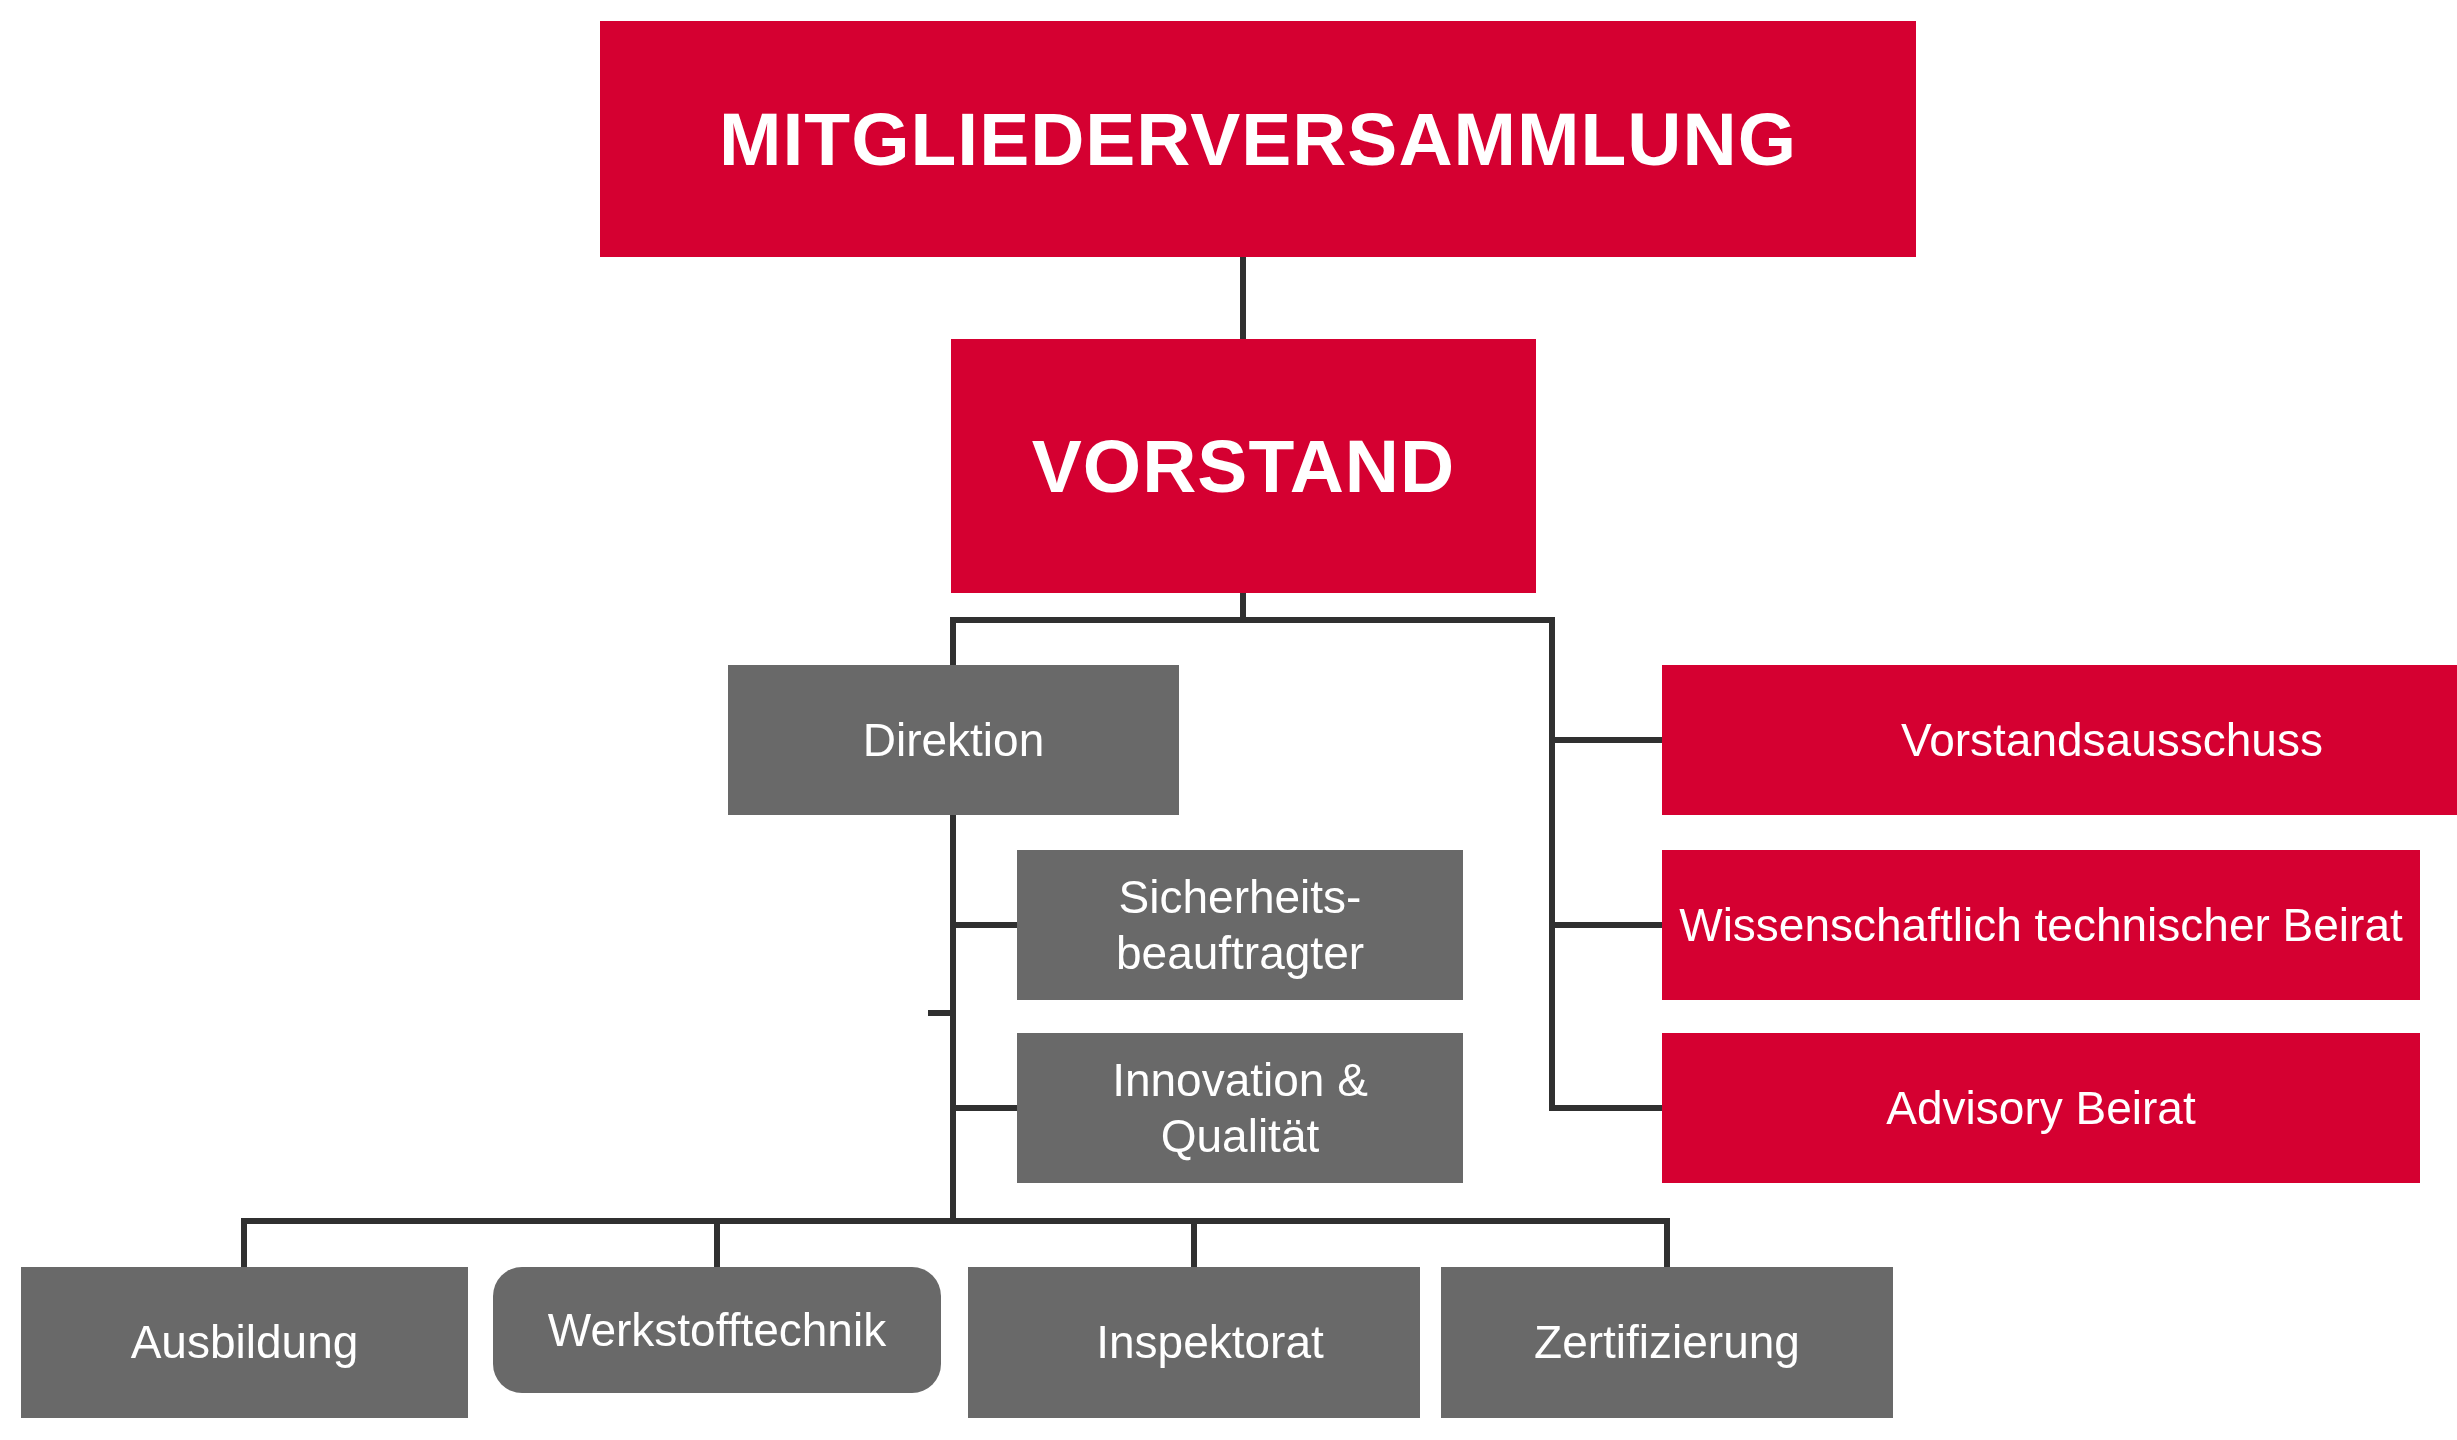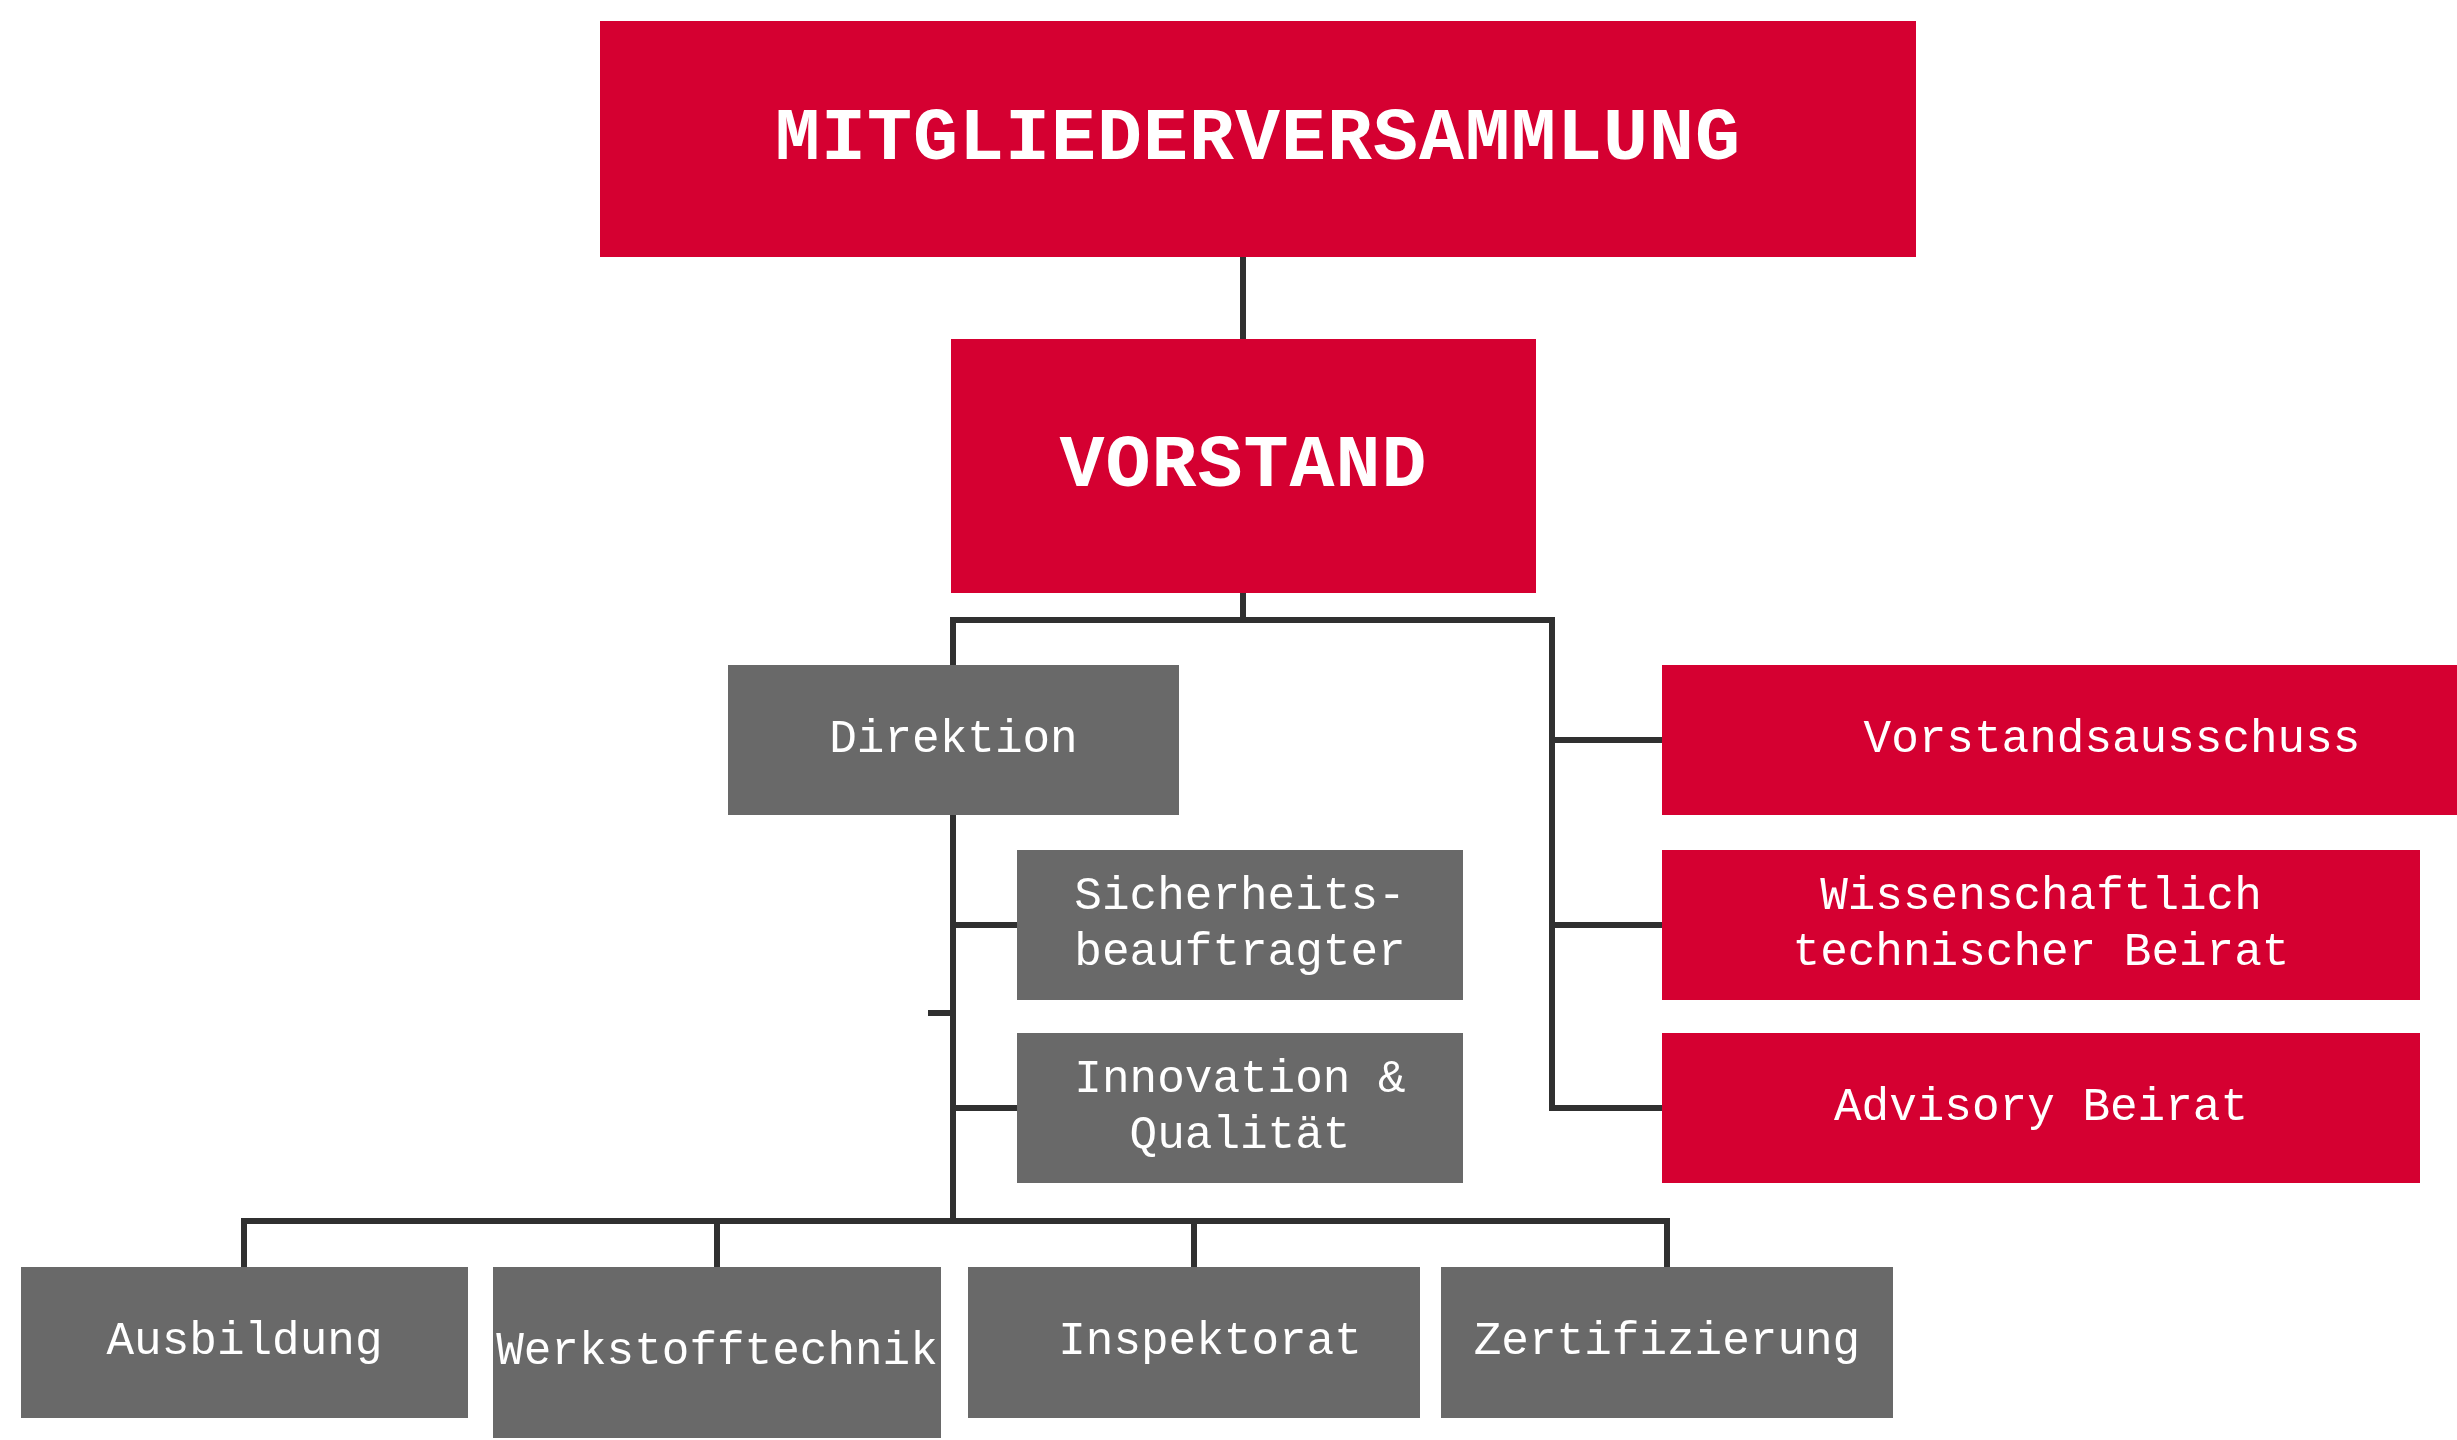--- a/index.html
+++ b/index.html
@@ -6,21 +6,21 @@
     margin: 0;
     padding: 0;
     background: #ffffff;
   }
   .canvas {
     position: relative;
     width: 2457px;
     height: 1440px;
     background: var(--background, #ffffff);
     overflow: hidden;
-    font-family: Liberation Mono, monospace;
+    font-family: Liberation Sans, sans-serif;
   }
   .node {
     position: absolute;
     display: flex;
     align-items: center;
     justify-content: center;
     text-align: center;
     color: var(--text, #ffffff);
     white-space: pre-line;
     box-sizing: border-box;
@@ -46,21 +46,21 @@
   .b-mitglieder   { left: 600px;  top: 21px;   width: 1316px; height: 236px; }
   .b-vorstand     { left: 951px;  top: 339px;  width: 585px;  height: 254px; }
   .b-direktion    { left: 728px;  top: 665px;  width: 451px;  height: 150px; }
   .b-ausschuss    { left: 1662px; top: 665px;  width: 900px;  height: 150px; }
   .b-sicherheit   { left: 1017px; top: 850px;  width: 446px;  height: 150px; }
   .b-beirat       { left: 1662px; top: 850px;  width: 758px;  height: 150px; }
   .b-zentrale     { left: 477px;  top: 938px;  width: 453px;  height: 151px; }
   .b-innovation   { left: 1017px; top: 1033px; width: 446px;  height: 150px; }
   .b-advisory     { left: 1662px; top: 1033px; width: 758px;  height: 150px; }
   .b-ausbildung   { left: 21px;   top: 1267px; width: 447px;  height: 151px; }
-  .b-werkstoff    { left: 493px;  top: 1267px; width: 448px;  height: 171px; }
+  .b-werkstoff    { left: 493px;  top: 1267px; width: 448px;  height: 126px; border-radius: 29px; }
   .b-inspektorat  { left: 968px;  top: 1267px; width: 452px;  height: 151px; padding-left: 32px; }
   .b-zertifizierung { left: 1441px; top: 1267px; width: 452px; height: 151px; }
 
   
   .e1  { left: 1240px; top: 256px;  width: 6px;    height: 84px;  }  
   .e2  { left: 1240px; top: 577px;  width: 6px;    height: 46px;  }  
   .e3  { left: 950px;  top: 617px;  width: 605px;  height: 6px;   }  
   .e4  { left: 950px;  top: 617px;  width: 6px;    height: 50px;  }  
   .e5  { left: 1549px; top: 617px;  width: 6px;    height: 494px; }  
   .e6  { left: 1549px; top: 737px;  width: 115px;  height: 6px;   }  

